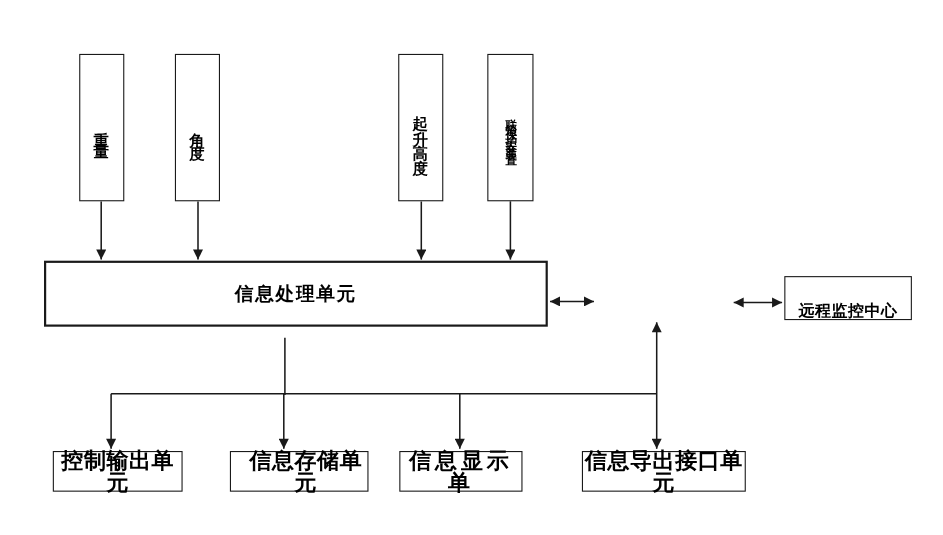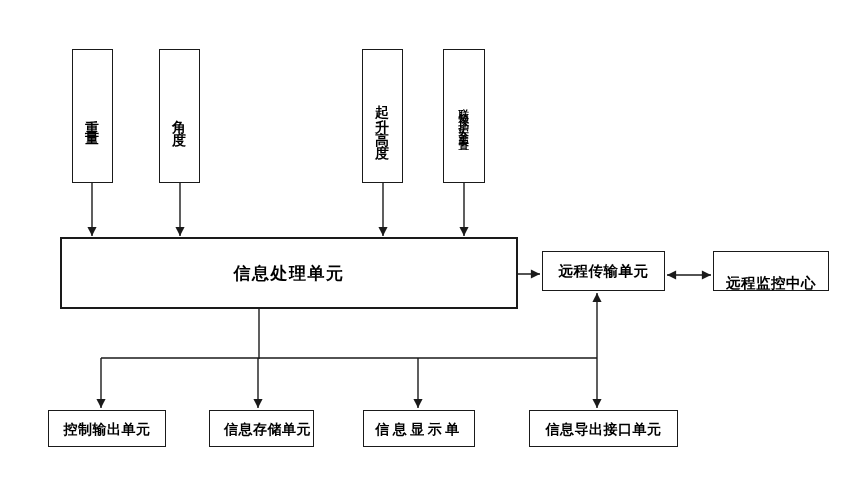--- a/index.html
+++ b/index.html
@@ -50,42 +50,41 @@
     font-weight: bold;
     white-space: nowrap;
   }
   .v2 { font-size: 14px; letter-spacing: 11px; padding-top: 8px; }
   .v4 { font-size: 14px; letter-spacing: 13px; padding-top: 8px; }
   .v8 { font-size: 10.5px; letter-spacing: 4.5px; padding-top: 3px; }
   .processing {
     left: 40px;
     top: 237px;
     width: 458px;
-    height: 72px;
+    height: 60px;
     border-width: 2px;
     font-size: 17px;
     letter-spacing: 1.5px;
-    margin-left: 20px;
   }
   .remote {
     top: 251px;
     height: 40px;
     font-size: 14.5px;
     letter-spacing: 0.5px;
   }
   .transmission { left: 542px; width: 123px; }
   .monitoring   { left: 713px; width: 116px; align-items: flex-end; }
   .output {
     top: 410px;
     height: 37px;
-    font-size: 14px;
+    font-size: 20px;
     letter-spacing: 0.5px;
   }
   .out1 { left: 48px;  width: 118px; }
-  .out2 { left: 209px; width: 105px; padding-left: 12px; }
+  .out2 { left: 209px; width: 126px; padding-left: 12px; }
   .out3 { left: 363px; width: 112px; letter-spacing: 3.5px; }
   .out4 { left: 529px; width: 149px; }
 </style>
 </head>
 <body>
 
 <div id="canvas">
 
   <svg id="connectors" width="857" height="486" viewBox="0 0 857 486" xmlns="http://www.w3.org/2000/svg">
     <defs>
@@ -117,23 +116,20 @@
     <span class="vlabel v4">起升高度</span>
   </div>
   <div class="node sensor" style="left:443px; width:42px;">
     <span class="vlabel v8">联锁保护安全装置</span>
   </div>
 
   <div class="node processing">
     <span>信息处理单元</span>
   </div>
 
-  <div class="node remote transmission">
-    <span>远程传输单元</span>
-  </div>
   <div class="node remote monitoring">
     <span>远程监控中心</span>
   </div>
 
   <div class="node output out1">
     <span>控制输出单元</span>
   </div>
   <div class="node output out2">
     <span>信息存储单元</span>
   </div>

